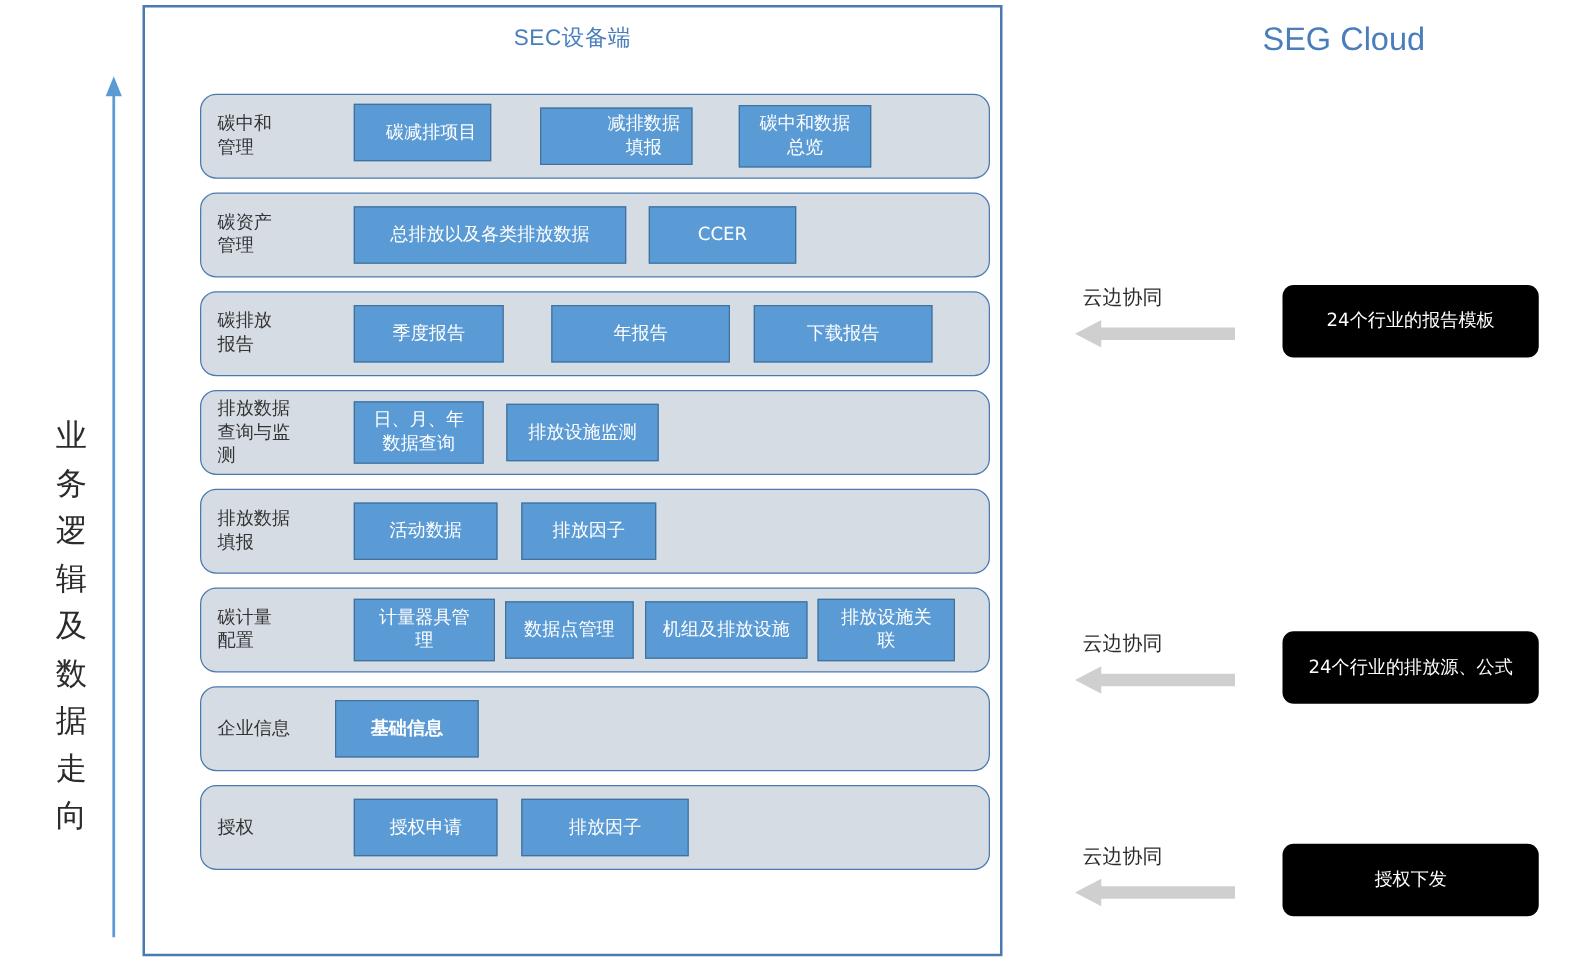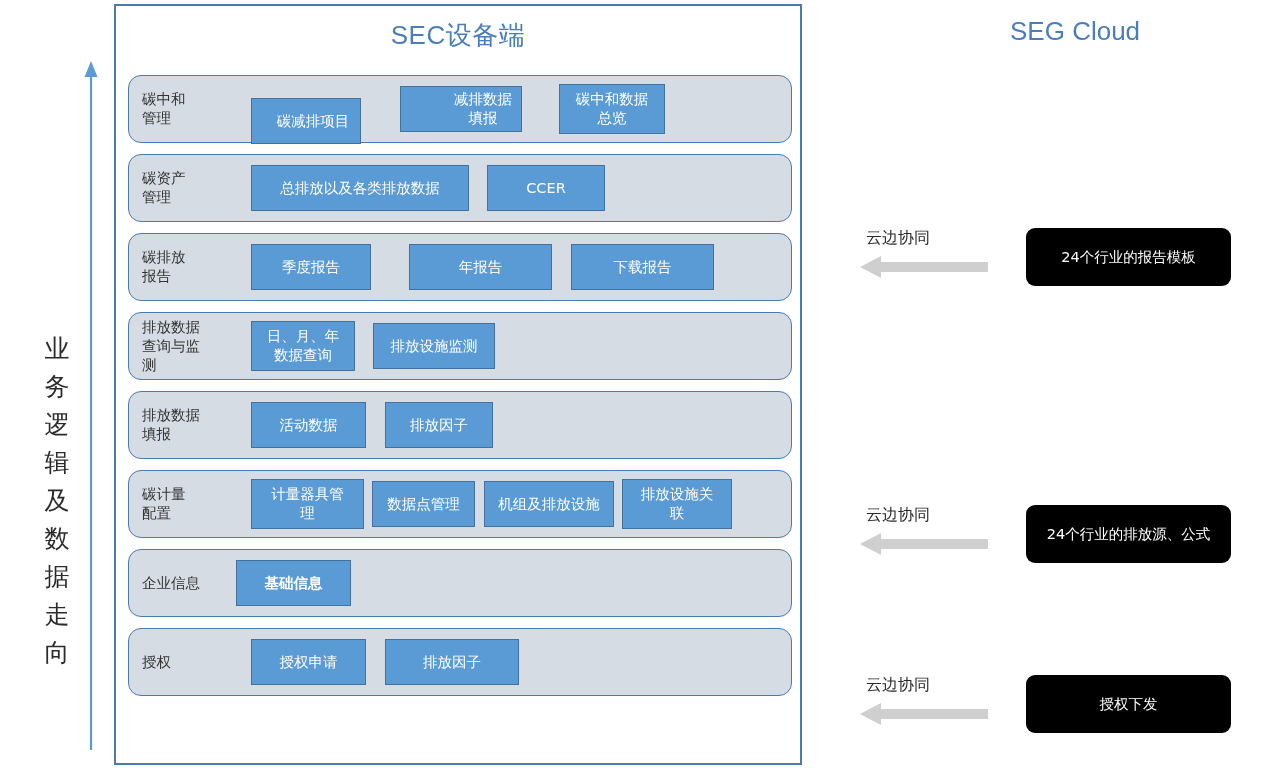--- a/index.html
+++ b/index.html
@@ -56,21 +56,21 @@
     border: 2px solid #4a7ab0;
     box-sizing: border-box;
     background: #ffffff;
   }
   #sec-title {
     position: absolute;
     left: 0;
     top: 12px;
     width: 100%;
     text-align: center;
-    font-size: 26px;
+    font-size: 18px;
     color: #4a7ebb;
     font-family: "Liberation Sans", sans-serif;
     letter-spacing: 0.5px;
   }
   #sec-rows {
     position: absolute;
     left: 12px;
     top: 69px;
     width: 664px;
   }
@@ -78,20 +78,21 @@
     position: relative;
     background: #d5dce4;
     border: 1.6px solid #4a7ab0;
     border-radius: 13px;
     box-sizing: border-box;
     height: 68px;
     margin-bottom: 11px;
     display: flex;
     align-items: center;
     padding-left: 13px;
+    margin-left: 32px;
   }
   .sec-row-label {
     width: 82px;
     flex: 0 0 82px;
     font-size: 14.5px;
     line-height: 19px;
     color: #333333;
     font-family: "DejaVu Sans", "Liberation Sans", sans-serif;
     white-space: pre-line;
   }
@@ -191,21 +192,21 @@
   </svg>
 </div>
 
 <div id="sec-panel">
   <div id="sec-title">SEC设备端</div>
   <div id="sec-rows">
       <div class="sec-row">
         <div class="sec-row-label">碳中和
 管理</div>
         <div class="sec-row-items" style="position: relative; flex: 1 1 auto; height: 68px;">
-          <div class="sec-chip" style="position: absolute; left: 27px; width: 110px; top: 23px; white-space: pre-line; padding-left: 18px;">碳减排项目</div>
+          <div class="sec-chip" style="position: absolute; left: 27px; width: 110px; top: 8px; white-space: pre-line; padding-left: 18px;">碳减排项目</div>
           <div class="sec-chip" style="position: absolute; left: 176px; width: 122px; top: 11px; white-space: pre-line; padding-left: 48px;">减排数据填报</div>
           <div class="sec-chip tall" style="position: absolute; left: 335px; width: 106px; top: 9px; white-space: pre-line;">碳中和数据
 总览</div>
         </div>
       </div>
       <div class="sec-row">
         <div class="sec-row-label">碳资产
 管理</div>
         <div class="sec-row-items" style="position: relative; flex: 1 1 auto; height: 68px;">
           <div class="sec-chip" style="position: absolute; left: 27px; width: 218px; top: 11px; white-space: pre-line;">总排放以及各类排放数据</div>

